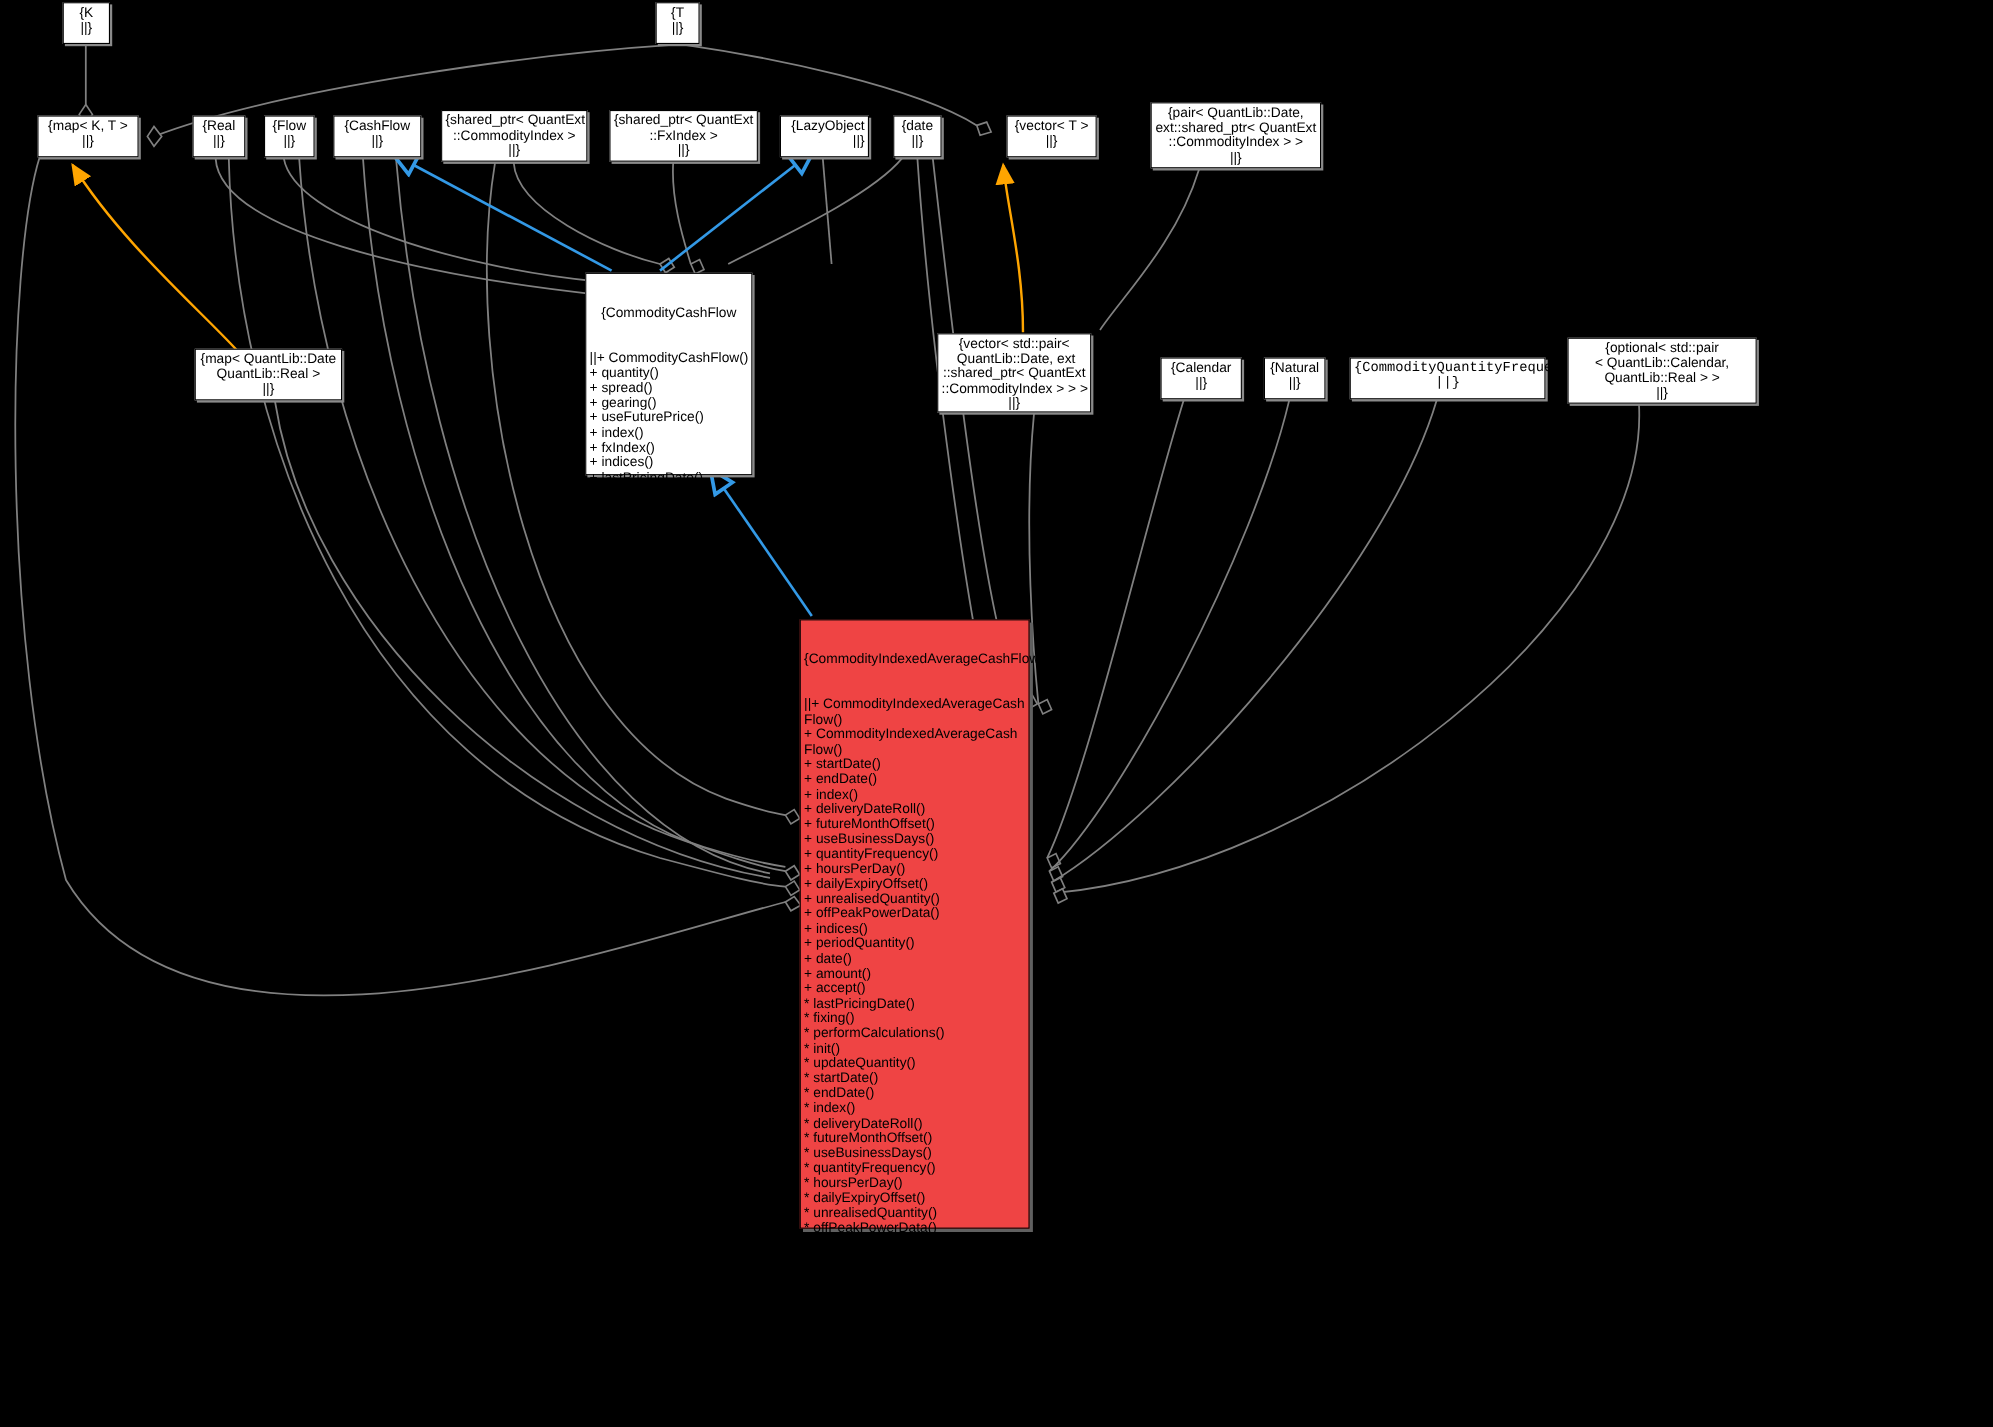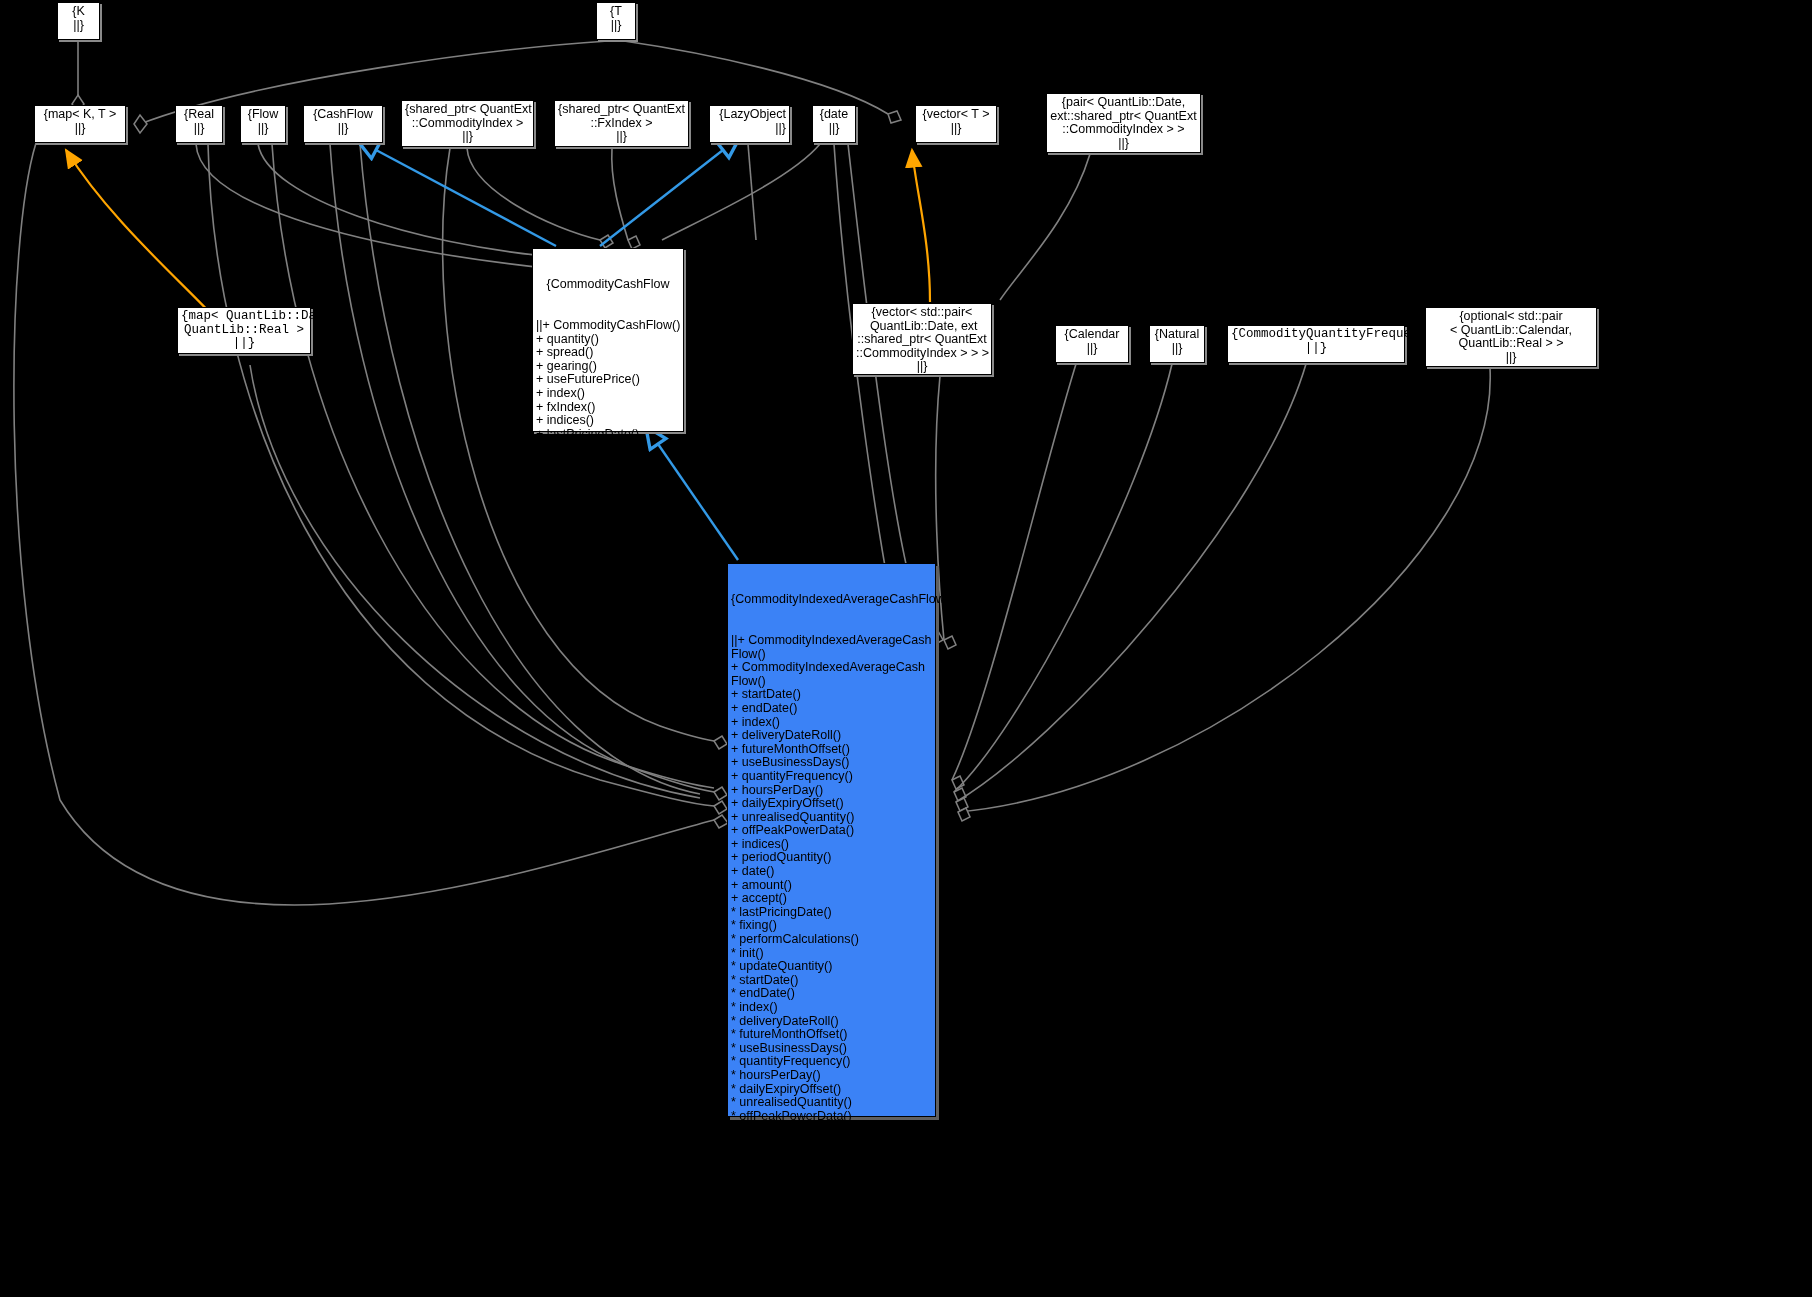--- a/index.html
+++ b/index.html
@@ -31,21 +31,21 @@
     box-shadow: 2px 2px 0 0 #8a8a8a;
     color: #000000;
     font-size: 12.5px;
     line-height: 13.6px;
     text-align: center;
     padding: 2px 3px;
     white-space: pre;
     z-index: 5;
   }
   .node.gray {
-    background: #3b82f6;
+    background: #ef4444;
     text-align: left;
     box-shadow: 3px 3px 0 0 #606060;
   }
   .node.clsbig {
     text-align: left;
   }
   .node .hdr {
     text-align: center;
     display: block;
   }
@@ -194,21 +194,21 @@
 ||}</div>
 
   <div class="node templ" style="left:874px;top:105px;width:82px;height:38px;margin-left:41px;">{vector&lt; T &gt;
 ||}</div>
 
   <div class="node templ" style="left:1046px;top:93px;width:155px;height:60px;">{pair&lt; QuantLib::Date,
 ext::shared_ptr&lt; QuantExt
 ::CommodityIndex &gt; &gt;
 ||}</div>
 
-  <div class="node templ" style="left:177px;top:307px;width:134px;height:47px;font-family:Liberation Mono, monospace;">{map&lt; QuantLib::Date
+  <div class="node templ" style="left:177px;top:317px;width:134px;height:47px;">{map&lt; QuantLib::Date
 QuantLib::Real &gt;
 ||}</div>
 
   <div class="node templ" style="left:852px;top:303px;width:140px;height:72px;">{vector&lt; std::pair&lt;
  QuantLib::Date, ext
 ::shared_ptr&lt; QuantExt
 ::CommodityIndex &gt; &gt; &gt;
 ||}</div>
 
   <div class="node templ" style="left:1055px;top:325px;width:74px;height:38px;">{Calendar

